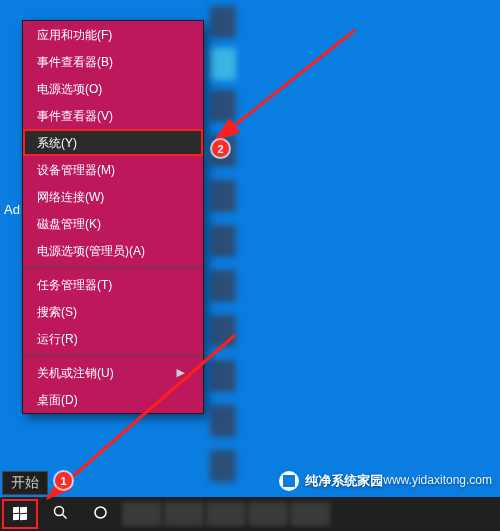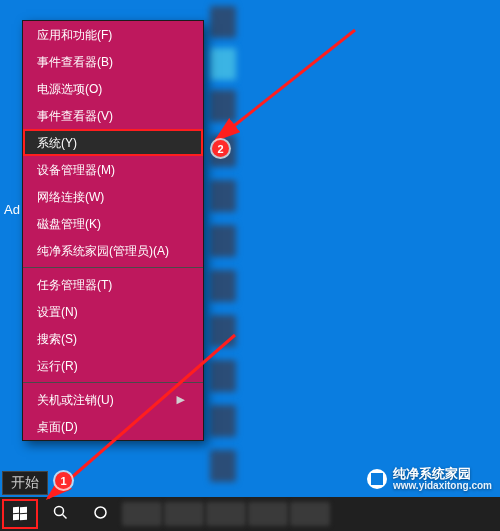--- a/index.html
+++ b/index.html
@@ -95,23 +95,23 @@
       color:#fff; text-shadow:0 1px 3px rgba(0,0,0,.5);
     }
     .wm-logo { width:20px; height:20px; background:#fff; border-radius:50%;
       display:flex; align-items:center; justify-content:center; }
     .wm-logo span { position:absolute; background:#0a7de0; }
     .wm-logo .p1{ width:7px;height:7px; left:4px; top:4px;}
     .wm-logo .p2{ width:7px;height:7px; right:4px; top:4px;}
     .wm-logo .p3{ width:7px;height:7px; left:4px; bottom:4px;}
     .wm-logo .p4{ width:7px;height:7px; right:4px; bottom:4px;}
     .wm-logo{position:relative;}
-    .wm-text { display:flex; flex-direction:column; line-height:1.05;}
+    .wm-text { display:flex; flex-direction:row; line-height:1.05;}
     .wm-main { font-size:13px; font-weight:bold;}
-    .wm-sub { font-size:10px; opacity:.9;font-weight:bold;}
+    .wm-sub { font-size:12px; opacity:.9;}
   </style>
 </head>
 <body>
 
 <div class="canvas">
 
   <div class="blur b1"></div>
   <div class="blur b2"></div>
   <div class="blur b3"></div>
   <div class="blur b4"></div>
@@ -145,29 +145,26 @@
     <div class="item">
         <span>设备管理器(M)</span>
       </div>
     <div class="item">
         <span>网络连接(W)</span>
       </div>
     <div class="item">
         <span>磁盘管理(K)</span>
       </div>
     <div class="item">
-        <span>纯净系统家园(管理员)(A)</span>
+        <span>电源选项(管理员)(A)</span>
       </div>
     <div class="sep"></div>
 
     <div class="item">
         <span>任务管理器(T)</span>
-      </div>
-    <div class="item">
-        <span>设置(N)</span>
       </div>
     <div class="item">
         <span>搜索(S)</span>
       </div>
     <div class="item">
         <span>运行(R)</span>
       </div>
     <div class="sep"></div>
 
     <div class="item">

